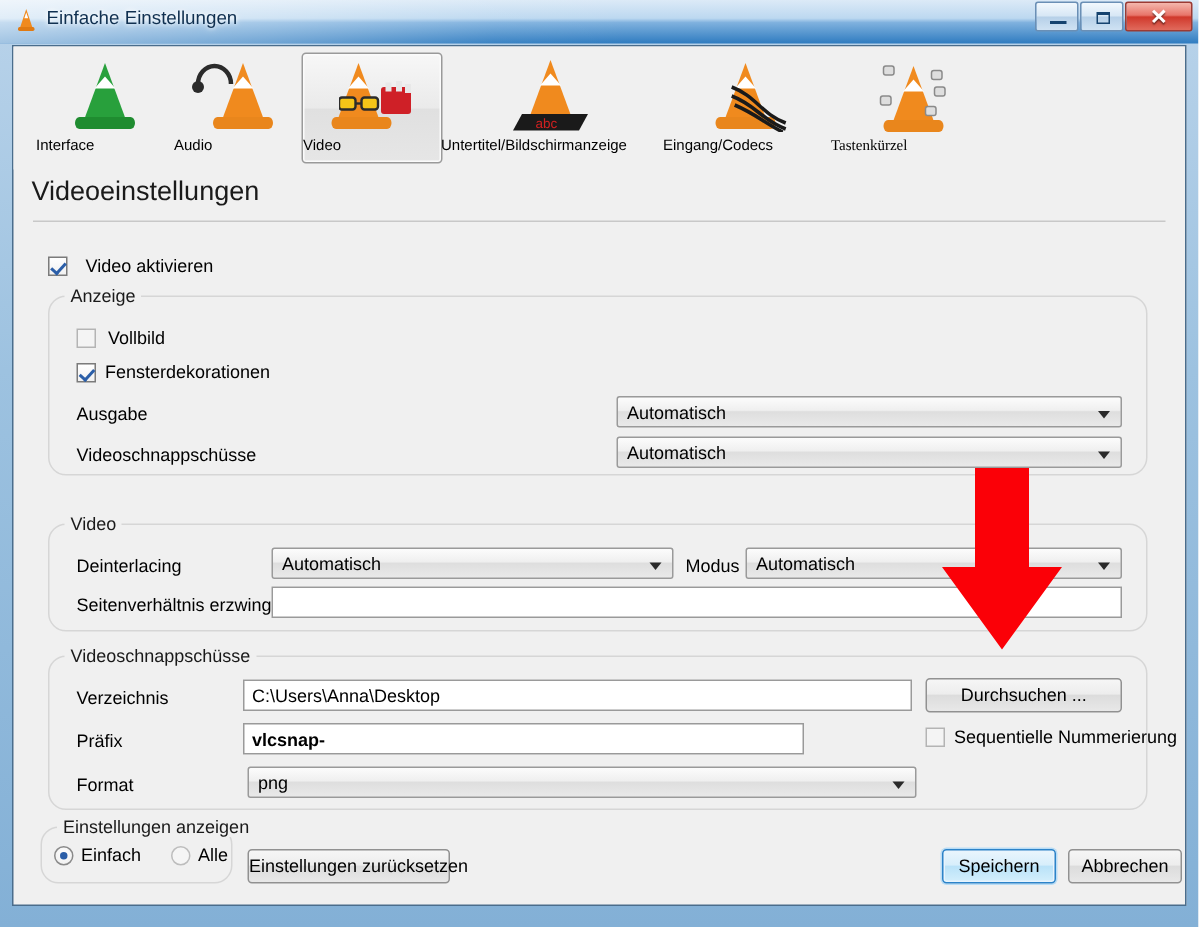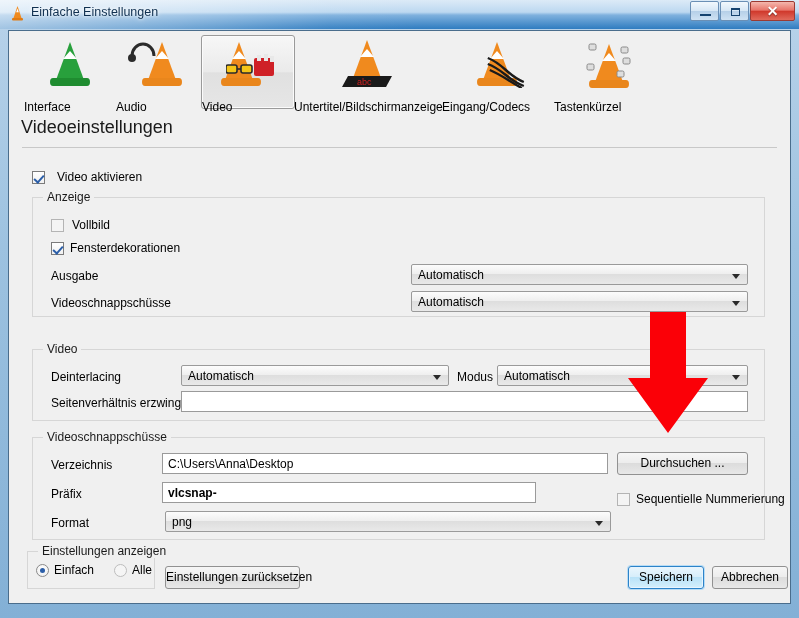--- a/index.html
+++ b/index.html
@@ -137,23 +137,23 @@
     background: linear-gradient(to bottom, #f7f7f7 0%, #eaeaea 50%, #e0e0e0 51%, #e6e6e6 100%);
     border: 1px solid #9a9a9a;
     box-shadow: inset 0 0 0 1px #fbfbfb;
   }
   .tab .tabicon {
     height: 48px;
     margin-top: 4px;
     position: relative;
   }
   .tab .tablabel {
-    font-size: 12px;
+    font-size: 10px;
     color: #000;
-    margin-top: 12px;
+    margin-top: 4px;
     white-space: nowrap;
   }
   .tab.wide { width: 148px; }
   .tab.wide2 { width: 112px; }
 
   
   .cone {
     position: absolute;
     left: 50%;
     top: 2px;
@@ -241,21 +241,21 @@
     border-width: 0 2px 2px 0;
     transform: rotate(42deg);
   }
   .chkrow .lbl { font-size: 12px; color: #000; }
 
   
   .group {
     position: absolute;
     box-sizing: border-box;
     border: 1px solid #d6d6d6;
-    border-radius: 0;
+    border-radius: 12px;
     background: transparent;
   }
   .group-title {
     position: absolute;
     top: -8px;
     left: 10px;
     background: #f0f0f0;
     padding: 0 4px;
     font-size: 12px;
     color: #1a1a1a;
@@ -480,21 +480,21 @@
           <span class="cone-base"></span>
           <svg width="44" height="34" viewBox="0 0 44 34" style="position:absolute;left:50%;top:14px;transform:translateX(-30%);">
             <path d="M4 4 C 20 10, 24 22, 40 28" stroke="#1a1a1a" stroke-width="2.4" fill="none"></path>
             <path d="M4 10 C 20 16, 24 26, 40 32" stroke="#1a1a1a" stroke-width="2.4" fill="none"></path>
             <path d="M6 16 C 20 22, 26 28, 38 34" stroke="#1a1a1a" stroke-width="2.4" fill="none"></path>
           </svg>
         </div>
         <div class="tablabel">Eingang/Codecs</div>
       </div>
 
-      <div class="tab wide2" style="left:544px;">
+      <div class="tab wide2" style="left:544px;font-family:Liberation Serif, serif;">
         <div class="tabicon">
           <span class="cone" style="top:4px;"></span>
           <span class="cone-stripe s1" style="top:13px;"></span>
           <span class="cone-base" style="top:40px;"></span>
           <svg width="52" height="40" viewBox="0 0 52 40" style="position:absolute;left:50%;top:2px;transform:translateX(-50%);">
             <rect x="6" y="2" width="7" height="6" rx="1.5" fill="#dedede" stroke="#8a8a8a"></rect>
             <rect x="38" y="5" width="7" height="6" rx="1.5" fill="#dedede" stroke="#8a8a8a"></rect>
             <rect x="40" y="16" width="7" height="6" rx="1.5" fill="#dedede" stroke="#8a8a8a"></rect>
             <rect x="4" y="22" width="7" height="6" rx="1.5" fill="#dedede" stroke="#8a8a8a"></rect>
             <rect x="34" y="29" width="7" height="6" rx="1.5" fill="#dedede" stroke="#8a8a8a"></rect>
@@ -567,21 +567,21 @@
         <span class="flabel" style="left:18px; top:20px;">Verzeichnis</span>
         <div class="textinput" style="left:129px; top:15px; width:446px;">
           <span class="tval">C:\Users\Anna\Desktop</span>
         </div>
         <div class="pushbtn" style="left:584px; top:14px; width:131px;">Durchsuchen ...</div>
 
         <span class="flabel" style="left:18px; top:49px;">Präfix</span>
         <div class="textinput" style="left:129px; top:44px; width:374px;font-weight:bold;">
           <span class="tval">vlcsnap-</span>
         </div>
-        <div class="chkrow" style="left:584px; top:54px;align-items:flex-end;">
+        <div class="chkrow" style="left:584px; top:46px;align-items:flex-end;">
           <span class="checkbox disabled"></span>
           <span class="lbl">Sequentielle Nummerierung</span>
         </div>
 
         <span class="flabel" style="left:18px; top:78px;">Format</span>
         <div class="combo" style="left:132px; top:73px; width:446px;">
           <span class="cval">png</span>
           <span class="carrow"></span>
         </div>
       </div>

